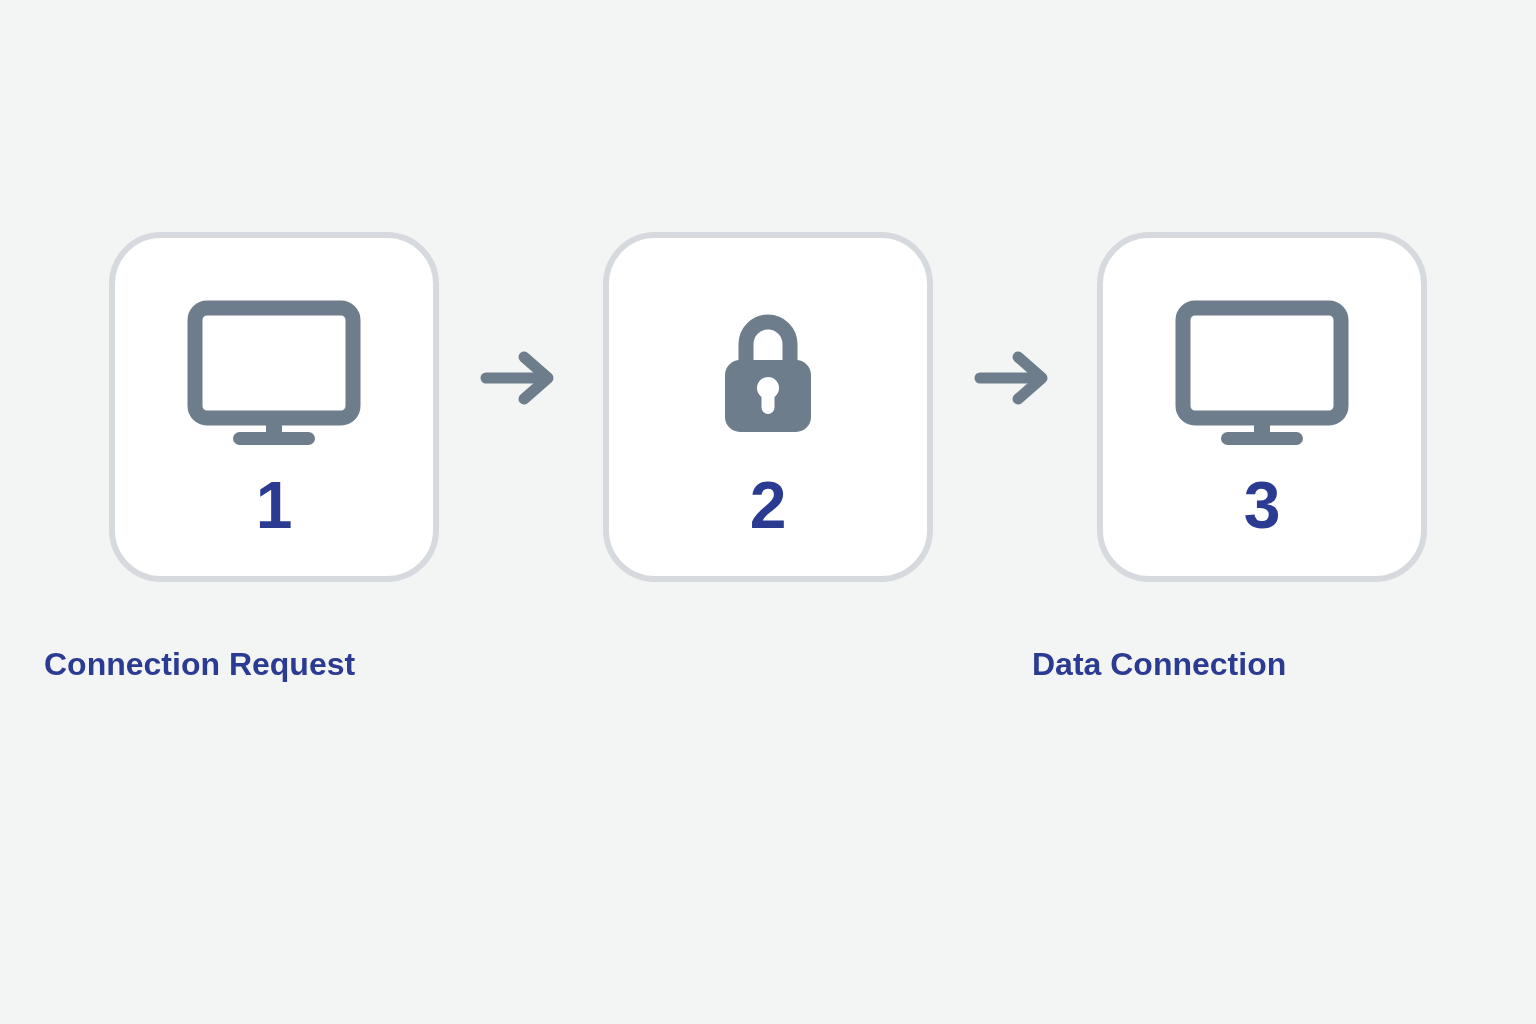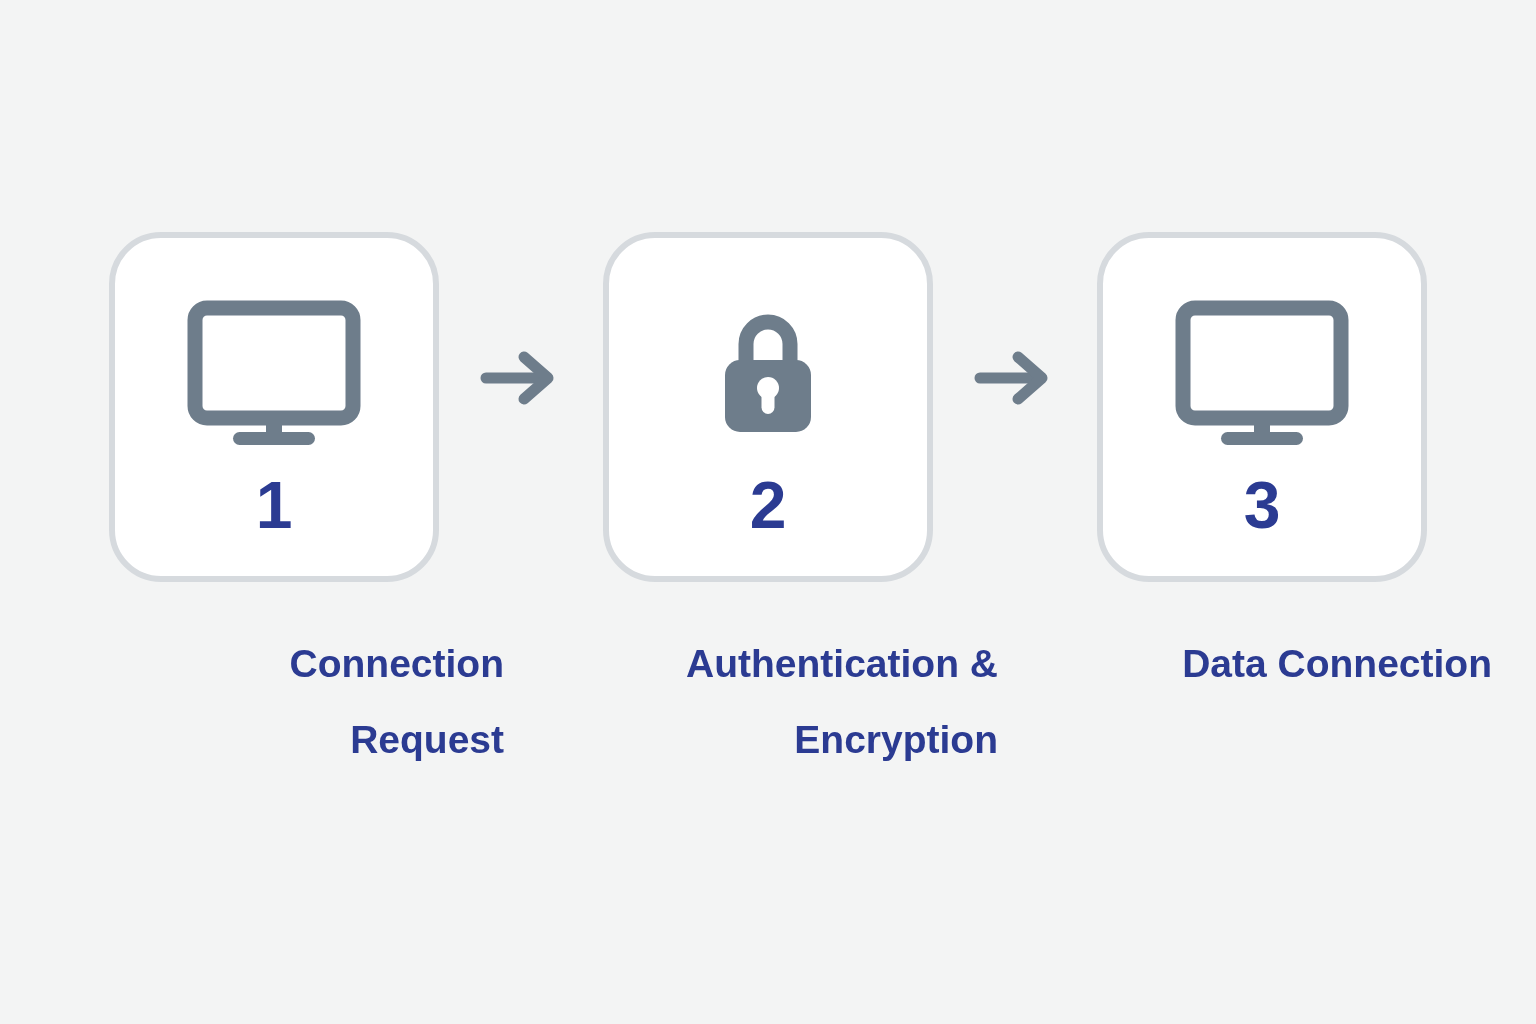--- a/index.html
+++ b/index.html
@@ -56,22 +56,22 @@
     font-weight:700;
     color:var(--navy);
     line-height:70px;
   }
   .caption{
     margin-top:44px;
     width:460px;
     max-width:460px;
     margin-left:-65px;
     margin-right:-65px;
-    text-align:right;
-    font-size:39px;
+    text-align:left;
+    font-size:32px;
     font-weight:700;
     color:var(--navy);
     line-height:76px;
   }
   .caption-inner{
     display:inline-block;
     max-width:375px;
   }
   .arrow-cell{
     width:164px;
@@ -130,23 +130,20 @@
 
     <div class="step-col">
       <div class="card">
         <div class="icon-box">
           <svg width="120" height="152" style="color:var(--slate)">
             <use href="#sym-lock-icon" xlink:href="#sym-lock-icon"></use>
           </svg>
         </div>
         <div class="step-number">2</div>
       </div>
-      <div class="caption">
-        <span class="caption-inner">Authentication &amp; Encryption</span>
-      </div>
     </div>
 
     <div class="arrow-cell">
       <svg width="82" height="60" style="color:var(--slate)">
         <use href="#sym-arrow-right-icon" xlink:href="#sym-arrow-right-icon"></use>
       </svg>
     </div>
 
     <div class="step-col">
       <div class="card">

